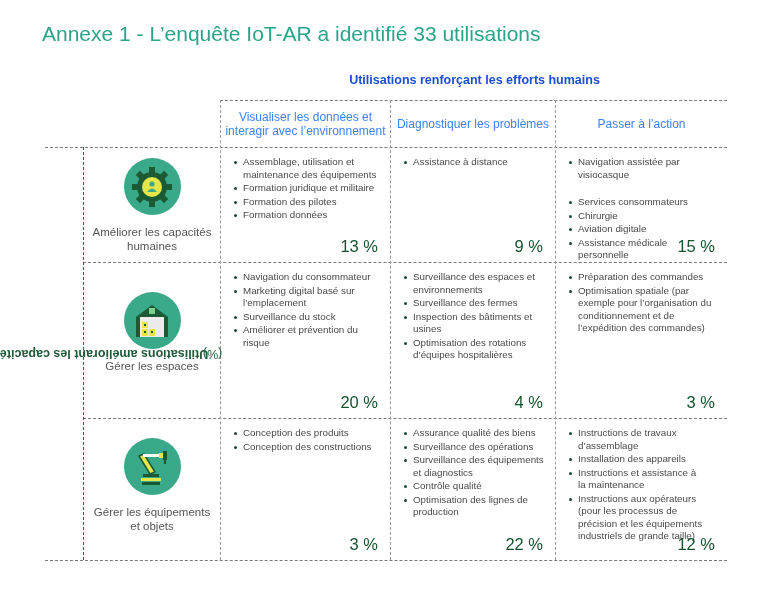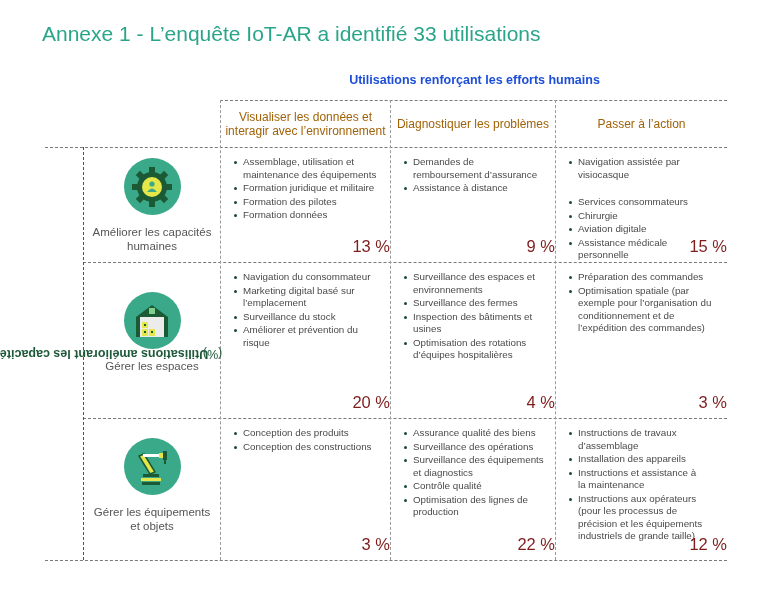--- a/index.html
+++ b/index.html
@@ -2,31 +2,31 @@
 <html><head>
 <meta charset="utf-8">
 <style>
   html, body { margin: 0; padding: 0; background: #ffffff; }
   body { width: 780px; height: 589px; position: relative; overflow: hidden; font-family: "Liberation Sans", sans-serif; }
   .title { position: absolute; left: 42px; top: 22px; font-size: 21px; color: #2aa58a; font-weight: normal; letter-spacing: 0px; white-space: nowrap; }
   .super-header { position: absolute; left: 222px; width: 505px; top: 73px; text-align: center; font-size: 12.5px; font-weight: bold; color: #1d4ed8; }
   .grid-line-h { position: absolute; height: 0; border-top: 1px dashed #7a7a7a; }
   .grid-line-v { position: absolute; width: 0; border-left: 1px dashed #9a9a9a; }
   .green-v { border-left-color: #2a6a46; }
-  .col-head { position: absolute; top: 101px; height: 46px; display: flex; align-items: center; justify-content: center; text-align: center; font-size: 12px; color: #a16207; line-height: 14px; }
+  .col-head { position: absolute; top: 101px; height: 46px; display: flex; align-items: center; justify-content: center; text-align: center; font-size: 12px; color: #3b82f6; line-height: 14px; }
   .vlabel { position: absolute; left: 48px; top: 148px; width: 30px; height: 412px; display: flex; align-items: center; justify-content: center; }
   .vlabel span { display: block; transform: rotate(-90deg); white-space: nowrap; font-size: 12.5px; font-weight: bold; color: #1f5a3a; }
   .row-label { position: absolute; left: 84px; width: 136px; display: flex; flex-direction: column; align-items: center; }
   .icon-circle { width: 57px; height: 57px; border-radius: 50%; background: #3aa98a; display: flex; align-items: center; justify-content: center; }
   .row-label .lbl { margin-top: 10px; font-size: 11.5px; color: #555555; text-align: center; line-height: 14px; }
   .cell { position: absolute; box-sizing: border-box; padding: 8px 10px 0 10px; }
   .cell ul { margin: 0; padding: 0 0 0 12px; list-style: none; }
   .cell li { position: relative; font-size: 9.8px; line-height: 12.5px; color: #4a4a4a; margin-bottom: 1px; }
   .cell li::before { content: ""; position: absolute; left: -9px; top: 5px; width: 3px; height: 3px; border-radius: 50%; background: #1d4a33; }
-  .pct { position: absolute; right: 0; bottom: 6px; font-size: 16px; color: #7f1d1d; font-weight: bold; }
+  .pct { position: absolute; right: 12px; bottom: 6px; font-size: 16px; color: #14532d; font-weight: bold; }
   .cell .pct { font-weight: normal; font-size: 16.5px; }
 </style>
 </head>
 <body>
 
 <div class="title">Annexe 1 - L’enquête IoT-AR a identifié 33 utilisations</div>
 <div class="super-header">Utilisations renforçant les efforts humains</div>
 
 <div class="grid-line-h" style="left:220px; width:507px; top:100px;"></div>
 <div class="grid-line-h" style="left:45px; width:682px; top:147px;"></div>
@@ -109,21 +109,20 @@
   <ul>
     <li>Assemblage, utilisation et maintenance des équipements</li>
     <li>Formation juridique et militaire</li>
     <li>Formation des pilotes</li>
     <li>Formation données</li>
   </ul>
   <div class="pct">13 %</div>
 </div>
 <div class="cell" style="left:391px; top:148px; width:164px; height:114px;">
   <ul>
-    <li>Demandes de remboursement d’assurance</li>
     <li>Assistance à distance</li>
   </ul>
   <div class="pct">9 %</div>
 </div>
 <div class="cell" style="left:556px; top:148px; width:171px; height:114px;">
   <ul style="width:105px;">
     <li>Navigation assistée par visiocasque</li>
     <li style="white-space:nowrap;margin-top:15px;">Services consommateurs</li>
     <li>Chirurgie</li>
     <li>Aviation digitale</li>

